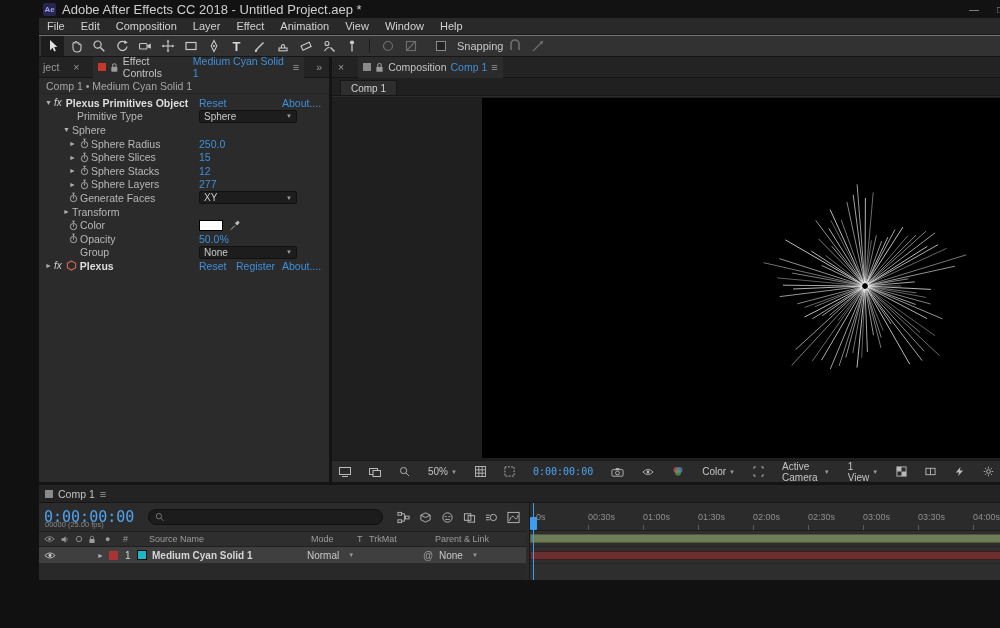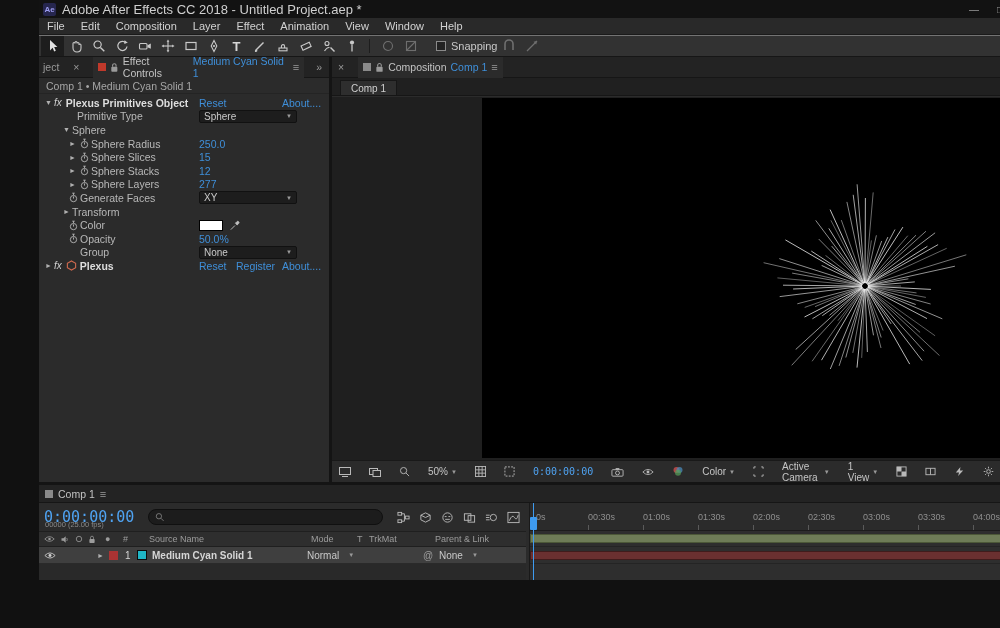--- a/index.html
+++ b/index.html
@@ -23,21 +23,21 @@
              border-bottom:1px solid #1a1a1a; display:flex; align-items:center; }
   .menu-item { padding:0 8px; color:#d2d2d2; }
 
   
   .toolbar { position:absolute; top:36px; left:0; right:0; height:21px; background:#323232;
              border-bottom:1px solid #161616; display:flex; align-items:center; padding-left:2px; }
   .tool { width:23px; height:20px; display:flex; align-items:center; justify-content:center; }
   .tool.active { background:#1d1d1d; }
   .tool.dim { opacity:.4; }
   .tb-sep { width:1px; height:14px; background:#1d1d1d; margin:0 6px; }
-  .snapping { display:flex; align-items:center; gap:5px; margin-left:14px; color:#c8c8c8; }
+  .snapping { display:flex; align-items:center; gap:11px; margin-left:14px; color:#c8c8c8; }
   .checkbox { width:10px; height:10px; border:1px solid #8a8a8a; background:#222; }
   .type-glyph { font-size:13px; color:#d6d6d6; font-weight:bold; }
 
   
   .left-panel { position:absolute; top:57px; left:0; width:290px; height:425px; background:#2b2b2b; }
   .panel-gap-v { position:absolute; top:57px; left:290px; width:3px; height:425px; background:#141414; }
   .tabbar { height:21px; background:#232323; border-bottom:1px solid #161616;
             display:flex; align-items:center; gap:12px; padding:0 4px; font-size:10.5px; }
   .tab-close { color:#9a9a9a; padding:0 2px; }
   .clipped-tab { color:#9a9a9a; }

